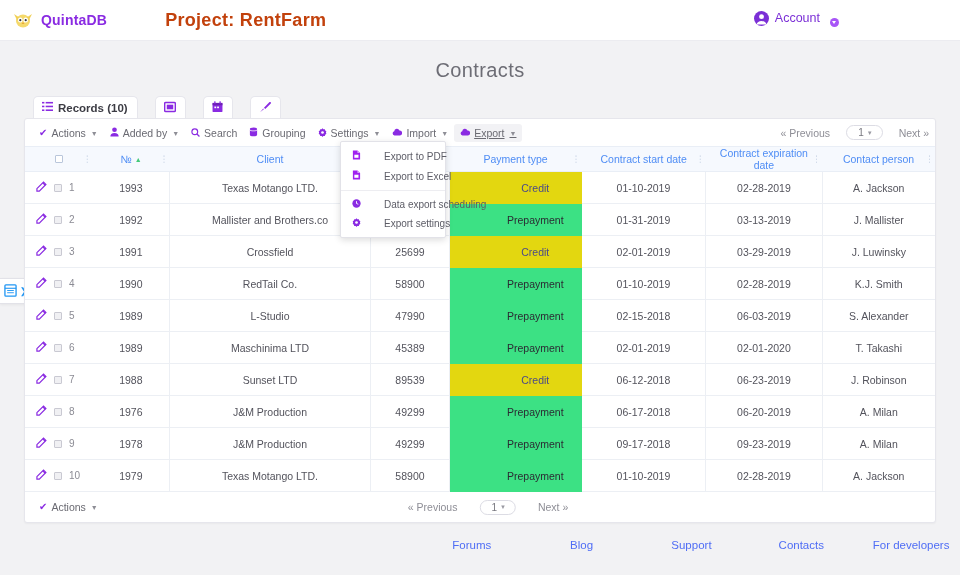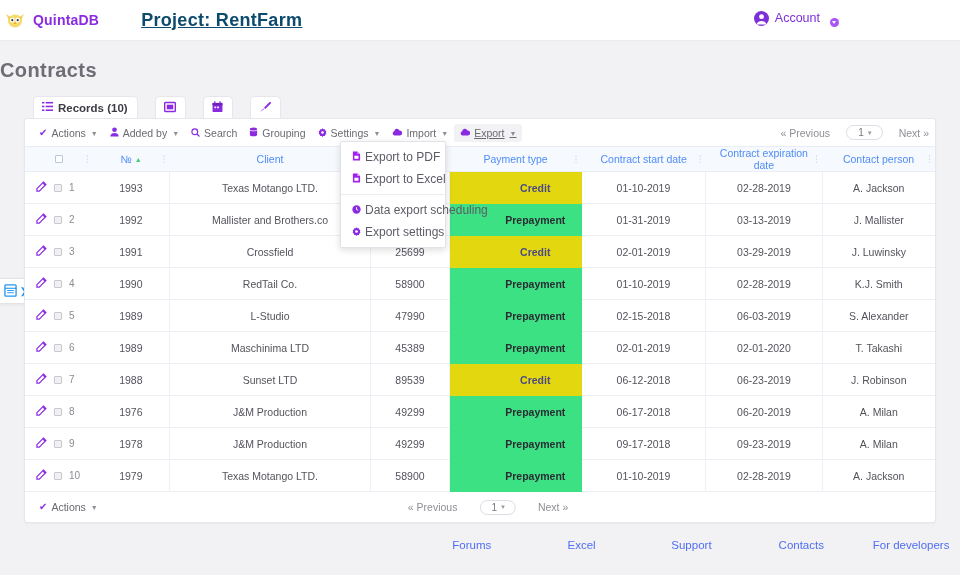--- a/index.html
+++ b/index.html
@@ -12,59 +12,59 @@
     font-size: 12px;
     color: #444;
   }
 
   
   .topbar {
     height: 41px;
     background: #ffffff;
     display: flex;
     align-items: center;
-    padding: 0 4px;
+    padding: 0 12px;
     position: relative;
     border-bottom: 1px solid #ececf0;
   }
   .logo-wrap { display: flex; align-items: center; gap: 7px; }
   .logo-mark {
     width: 22px; height: 18px; position: relative; display: inline-block;
   }
   .brand {
     color: #8a2be2; font-size: 14px; font-weight: bold; letter-spacing: .2px;
   }
   .project-title {
-    margin-left: 42px;
-    color: #0c4a6e;
+    margin-left: 58px;
+    color: #c2410c;
     font-size: 18px;
     font-weight: bold;
     letter-spacing: .3px;
-    text-decoration: underline;
   }
   .account-wrap {
     position: absolute; right: 125px; top: 11px;
     display: flex; align-items: flex-start; gap: 6px;
   }
   .account-label { color: #7b2fd6; font-size: 12.5px; }
   .account-caret {
     width: 9px; height: 9px; border-radius: 50%;
     background: #a855f7; position: relative; top: 7px; left: 4px;
   }
   .account-caret::after{
     content:""; position:absolute; left:2px; top:3px;
     border-left:2.5px solid transparent; border-right:2.5px solid transparent;
     border-top:3px solid #fff;
   }
 
   
   .page-title {
+    text-align: center;
     color: #6d6d75;
     font-size: 20px;
-    font-weight: bold;
+    font-weight: normal;
     padding: 18px 0 14px;
     letter-spacing: .4px;
   }
 
   
   .side-handle {
     position: absolute; left: 0; top: 278px;
     width: 32px; height: 26px;
     background: #ffffff;
     border: 1px solid #e2e2e8; border-left: none;
@@ -141,23 +141,23 @@
     left: 315px; top: 22px;
     width: 106px;
     background: #ffffff;
     border: 1px solid #e2e2e8;
     border-radius: 2px;
     box-shadow: 0 2px 7px rgba(0,0,0,.14);
     padding: 4px 0 4px 0;
     z-index: 40;
   }
   .dd-item {
-    display: flex; align-items: center; gap: 4px;
+    display: flex; align-items: center; gap: 23px;
     padding: 4px 8px 4px 11px;
-    font-size: 12px; color: #5c5c66;
+    font-size: 10px; color: #5c5c66;
     white-space: nowrap;
   }
   .dd-item .ic { color: #8a2be2; font-size: 10px; line-height: 1; width: 9px; }
   .dd-sep { height: 1px; background: #ededf1; margin: 4px 0; }
 
   
   table { border-collapse: collapse; width: 100%; table-layout: fixed; }
   thead th {
     background: #f6f9fe;
     border-top: 1px solid #e9eef6;
@@ -200,21 +200,21 @@
     display:inline-block; border-radius:1px;
   }
   .row-num { color: #8b8b94; font-size: 10px; }
 
   .hdr-cb {
     width: 8px; height: 8px; border: 1px solid #b9c6db; background:#fff;
     display:inline-block; border-radius:1px;
   }
 
   td.pay {
-    font-weight: bold;
+    font-weight: normal;
     border-right: none;
     border-bottom: none;
     padding-left: 44px;
   }
   td.pay.prepayment { background: #3ce184; color: #2b2b33; }
   td.pay.credit     { background: #e3d710; color: #4b4b88; }
 
   
   .bottombar {
     display: flex; align-items: center;
@@ -728,17 +728,17 @@
         </span>
         <span class="pg-link">Next »</span>
       </div>
     </div>
   </div>
 </div>
 
 <div class="footer">
   <span class="footer-spacer"></span>
   <a href="#">Forums</a>
-  <a href="#">Excel</a>
+  <a href="#">Blog</a>
   <a href="#">Support</a>
   <a href="#">Contacts</a>
   <a href="#">For developers</a>
 </div>
 
 </body></html>

